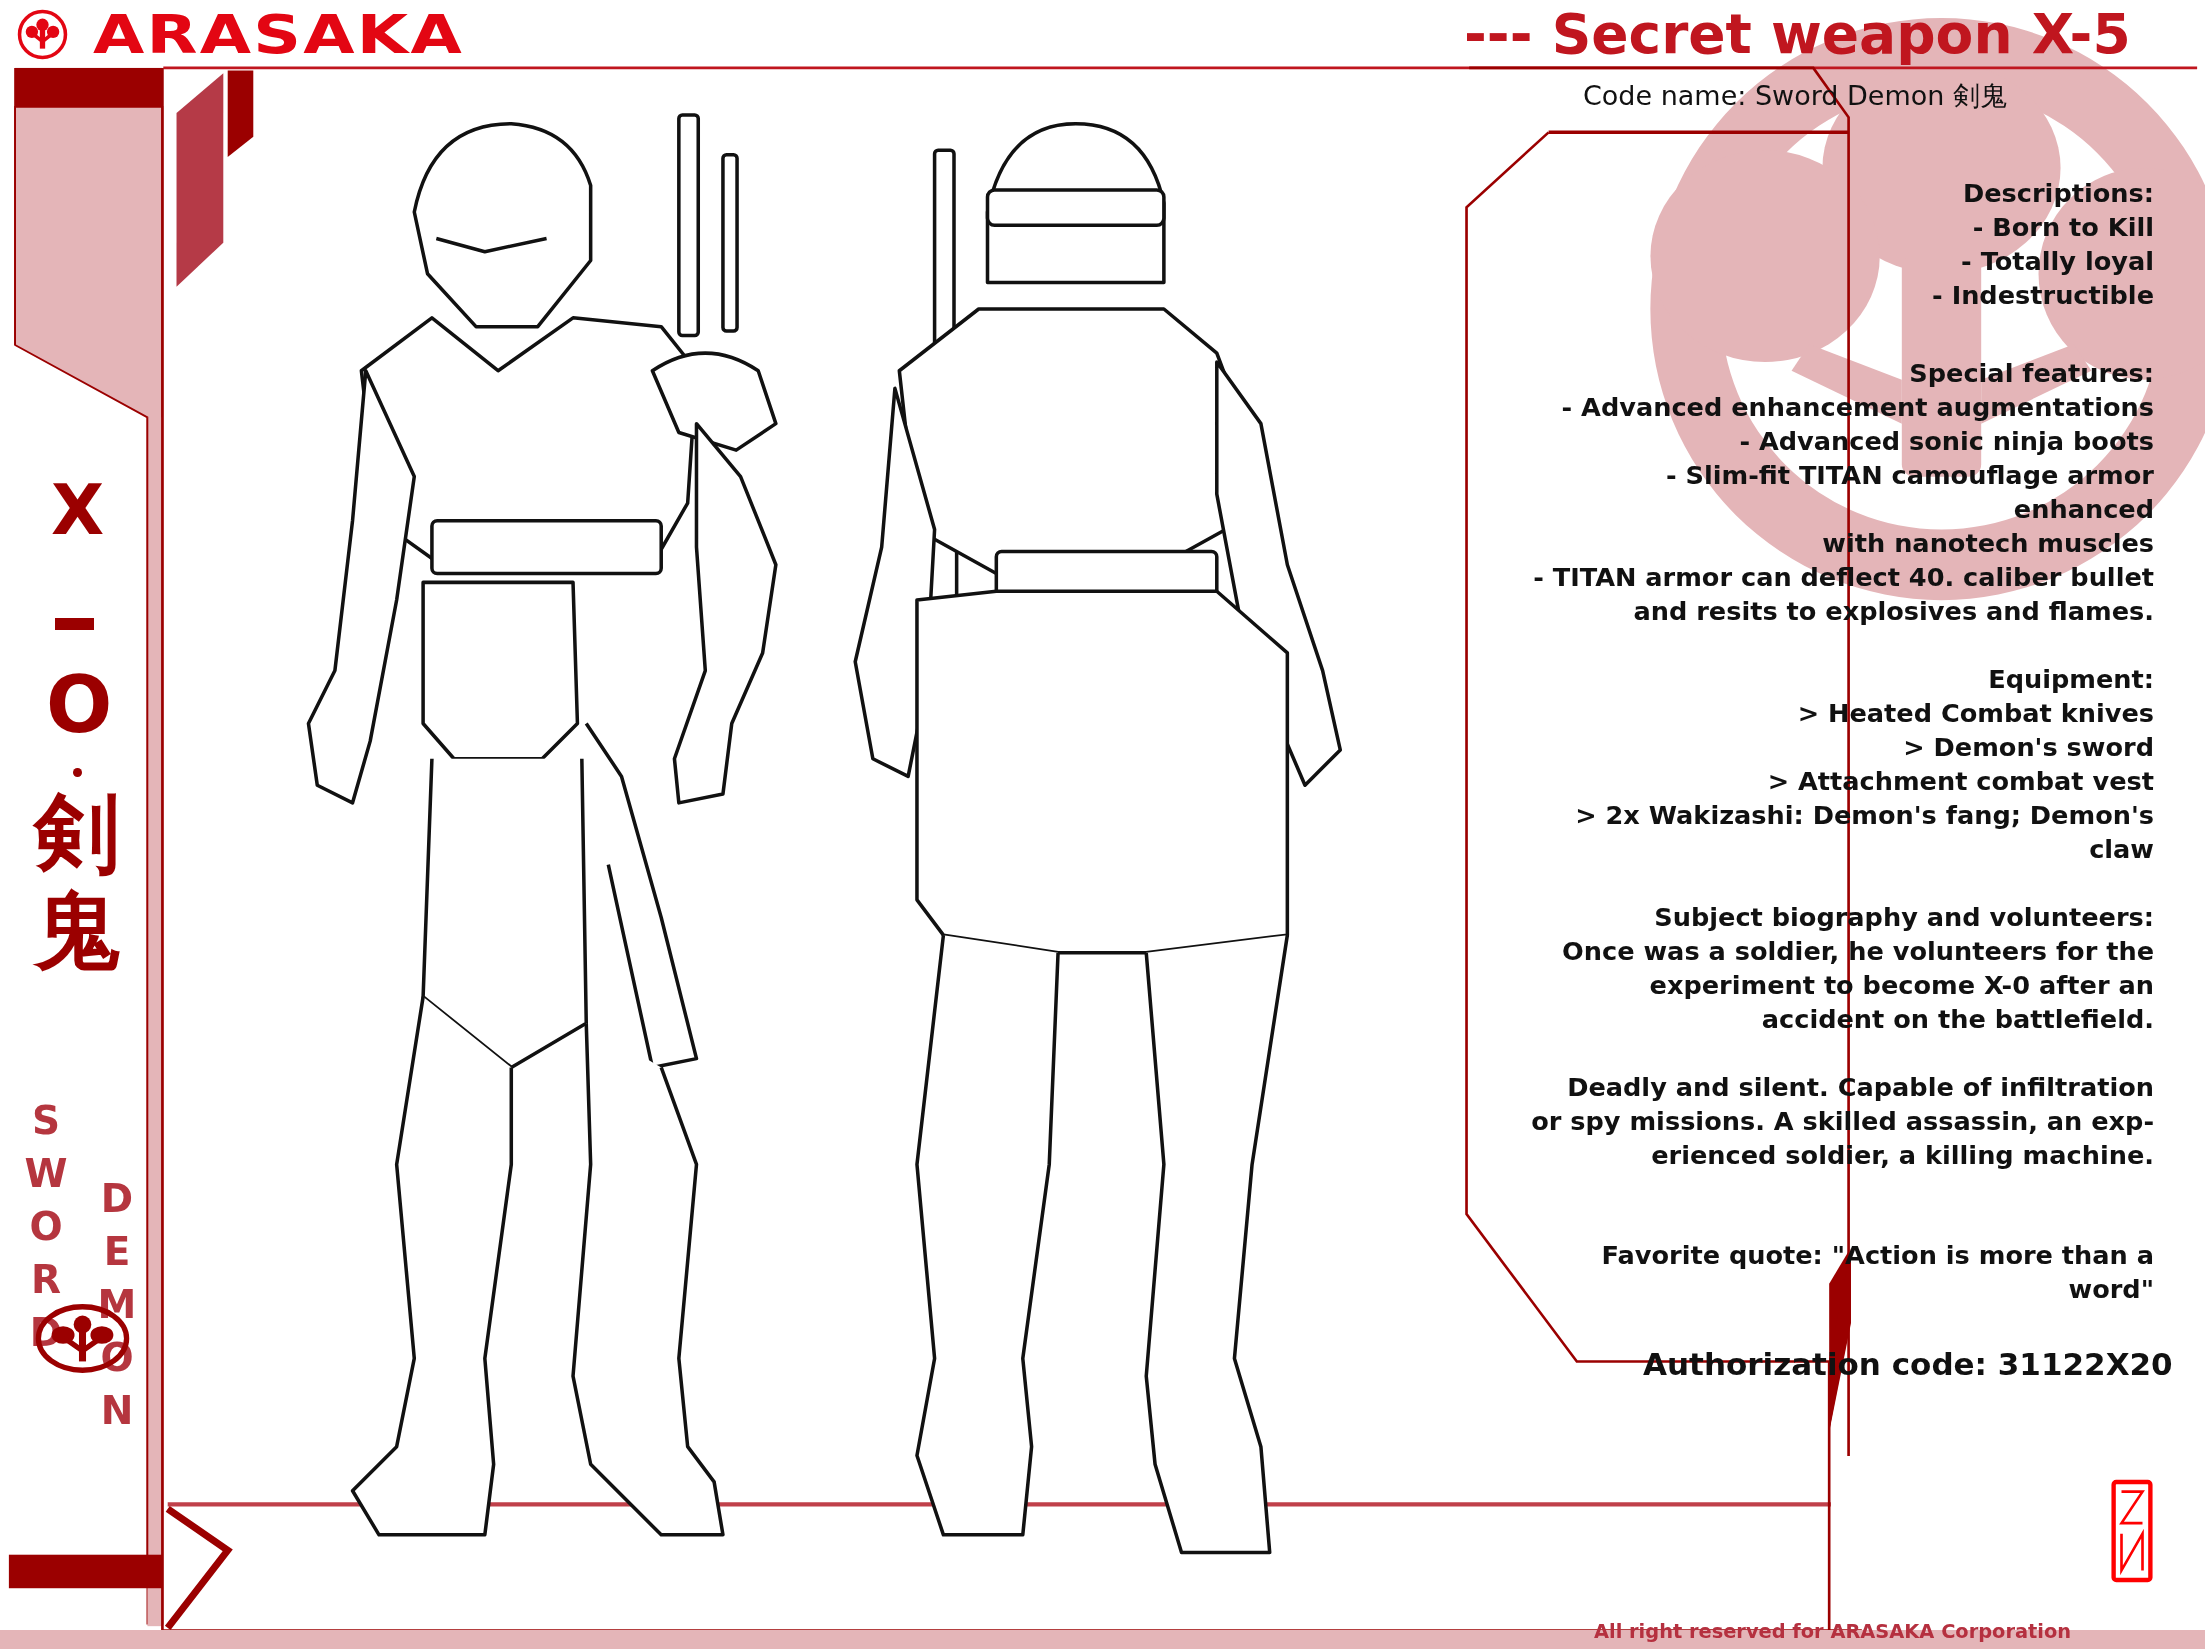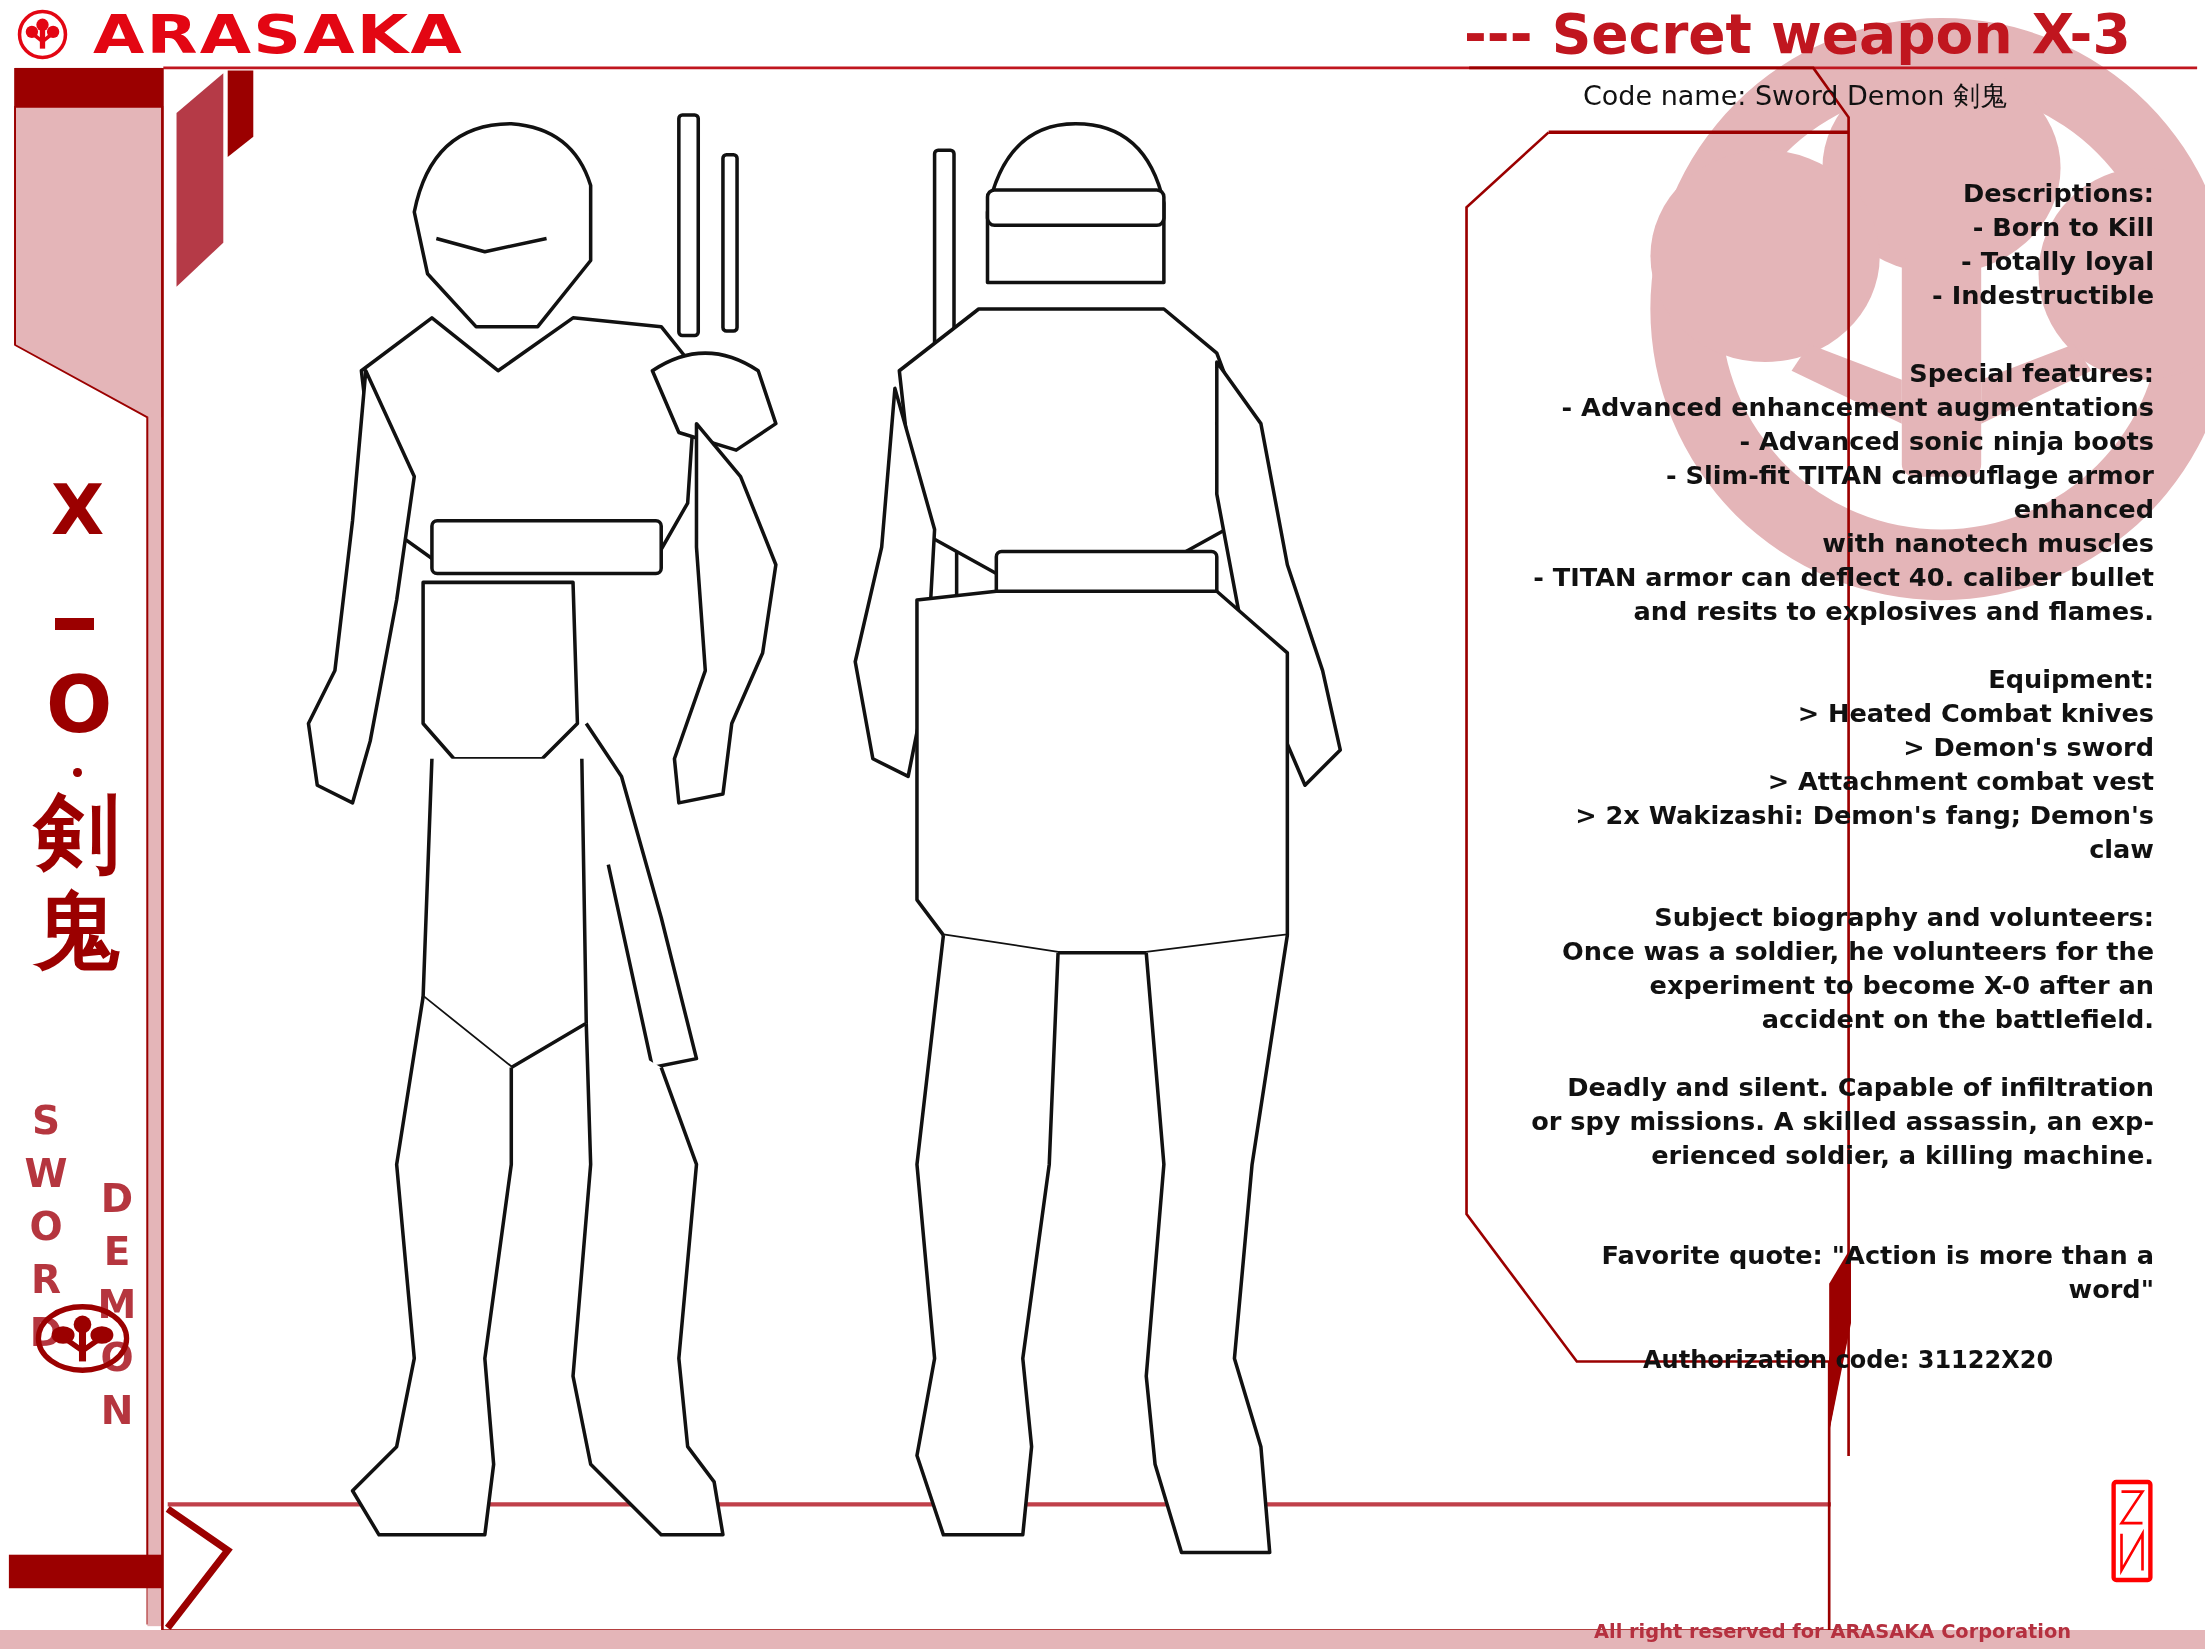--- a/index.html
+++ b/index.html
@@ -11,21 +11,21 @@
   
   .watermark{right:-53px;top:-35px;width:635px;height:794px;}
   .title{left:1464px;top:1.8px;font-size:55px;font-weight:bold;color:#c0161f;letter-spacing:0px;white-space:nowrap;}
   .codename{left:1583px;top:78px;font-size:27px;font-weight:normal;color:#111;white-space:nowrap;}
   
   .info{left:1519px;top:176px;width:635px;font-size:25.6px;font-weight:bold;color:#111;line-height:34px;text-align:right;}
   .info .sec{margin:0;}
   .info .gap{height:34px;}
   .info .indent{padding-left:35px;}
   .info .para-indent{text-indent:35px;}
-  .auth{left:1643px;top:1346px;font-size:24px;font-weight:bold;color:#111;white-space:nowrap;}
+  .auth{left:1643px;top:1346px;font-size:31px;font-weight:bold;color:#111;white-space:nowrap;}
   .footer-band{left:0;top:1630px;width:2206px;height:19.4px;background:#e4b5b8;}
   .footer-text{left:1594px;top:1620px;font-size:19.4px;font-weight:bold;color:#b5303f;white-space:nowrap;}
   
   .side-x{left:51px;top:476px;font-size:69px;font-weight:bold;color:#9b0000;line-height:1;}
   .side-dash{left:55px;top:618px;width:39px;height:12.4px;background:#9b0000;}
   .side-o{left:46px;top:666px;font-size:78px;font-weight:bold;color:#9b0000;line-height:1;}
   .side-dot{left:73px;top:768px;width:8.8px;height:8.8px;border-radius:50%;background:#9b0000;}
   .side-kanji1{left:34px;top:790px;font-size:86px;font-weight:bold;color:#9b0000;line-height:1;}
   .side-kanji2{left:34px;top:887px;font-size:86px;font-weight:bold;color:#9b0000;line-height:1;}
   .vert{font-size:39px;font-weight:bold;color:#b5363f;line-height:53px;text-align:center;width:44px;}
@@ -87,21 +87,21 @@
   <polygon points="2073,1540 2095,1416 2095,1500 2073,1622" fill="#9b0000"></polygon>
   <polygon points="2073,1543 2095,1505 2095,1418 2073,1455" fill="#9b0000"></polygon>
   <polygon points="2073,1545 2073,1624 2153,1500 2153,1420" fill="#9b0000" transform="translate(-70,0)" opacity="0"></polygon>
   <polygon points="2073,1543 2073,1623 2155,1500 2155,1418" fill="#9b0000" transform="translate(0,0)" opacity="0"></polygon>
 </svg>
 
 <svg class="abs" style="left:1829px;top:1248px" width="22" height="185" viewBox="0 0 25 210">
   <polygon points="0,128 25,0 25,85 0,210" fill="#9b0000"></polygon>
 </svg>
 
-<div class="abs title">--- Secret weapon X-3</div>
+<div class="abs title">--- Secret weapon X-5</div>
 <div class="abs codename">Code name: Sword Demon 剣鬼</div>
 
 <div class="abs side-x">X</div>
 <div class="abs side-dash"></div>
 <div class="abs side-o">O</div>
 <div class="abs side-dot"></div>
 <div class="abs side-kanji1">剣</div>
 <div class="abs side-kanji2">鬼</div>
 
 <div class="abs vert vert-sword">

